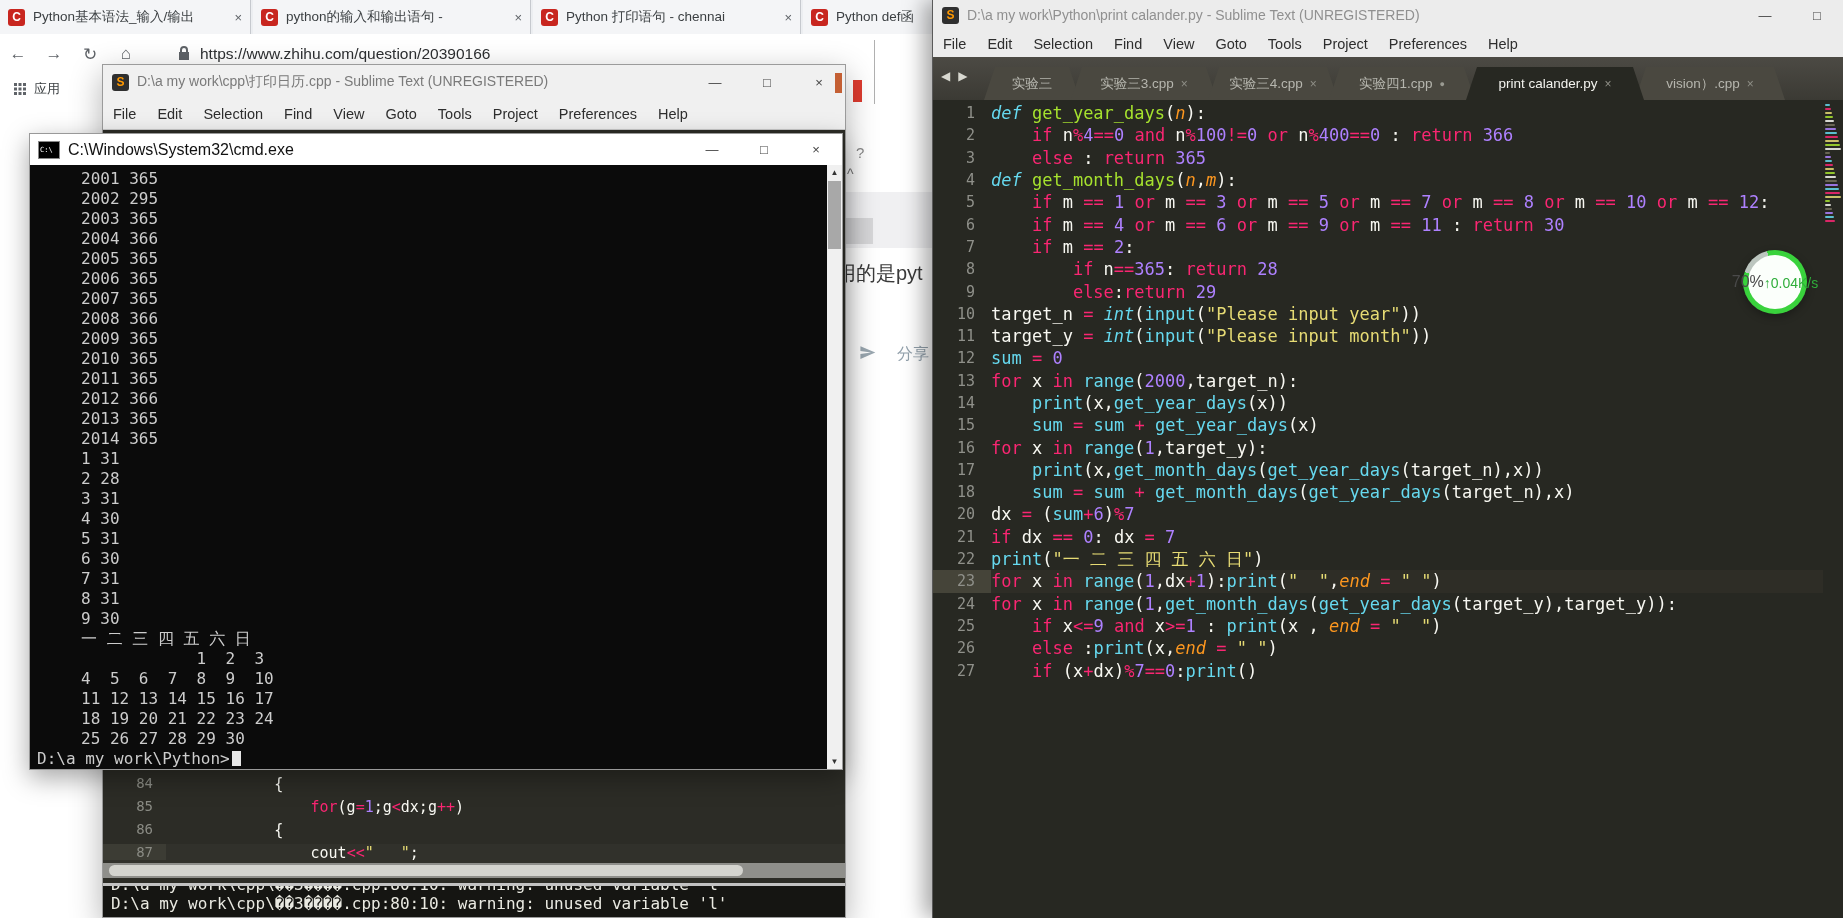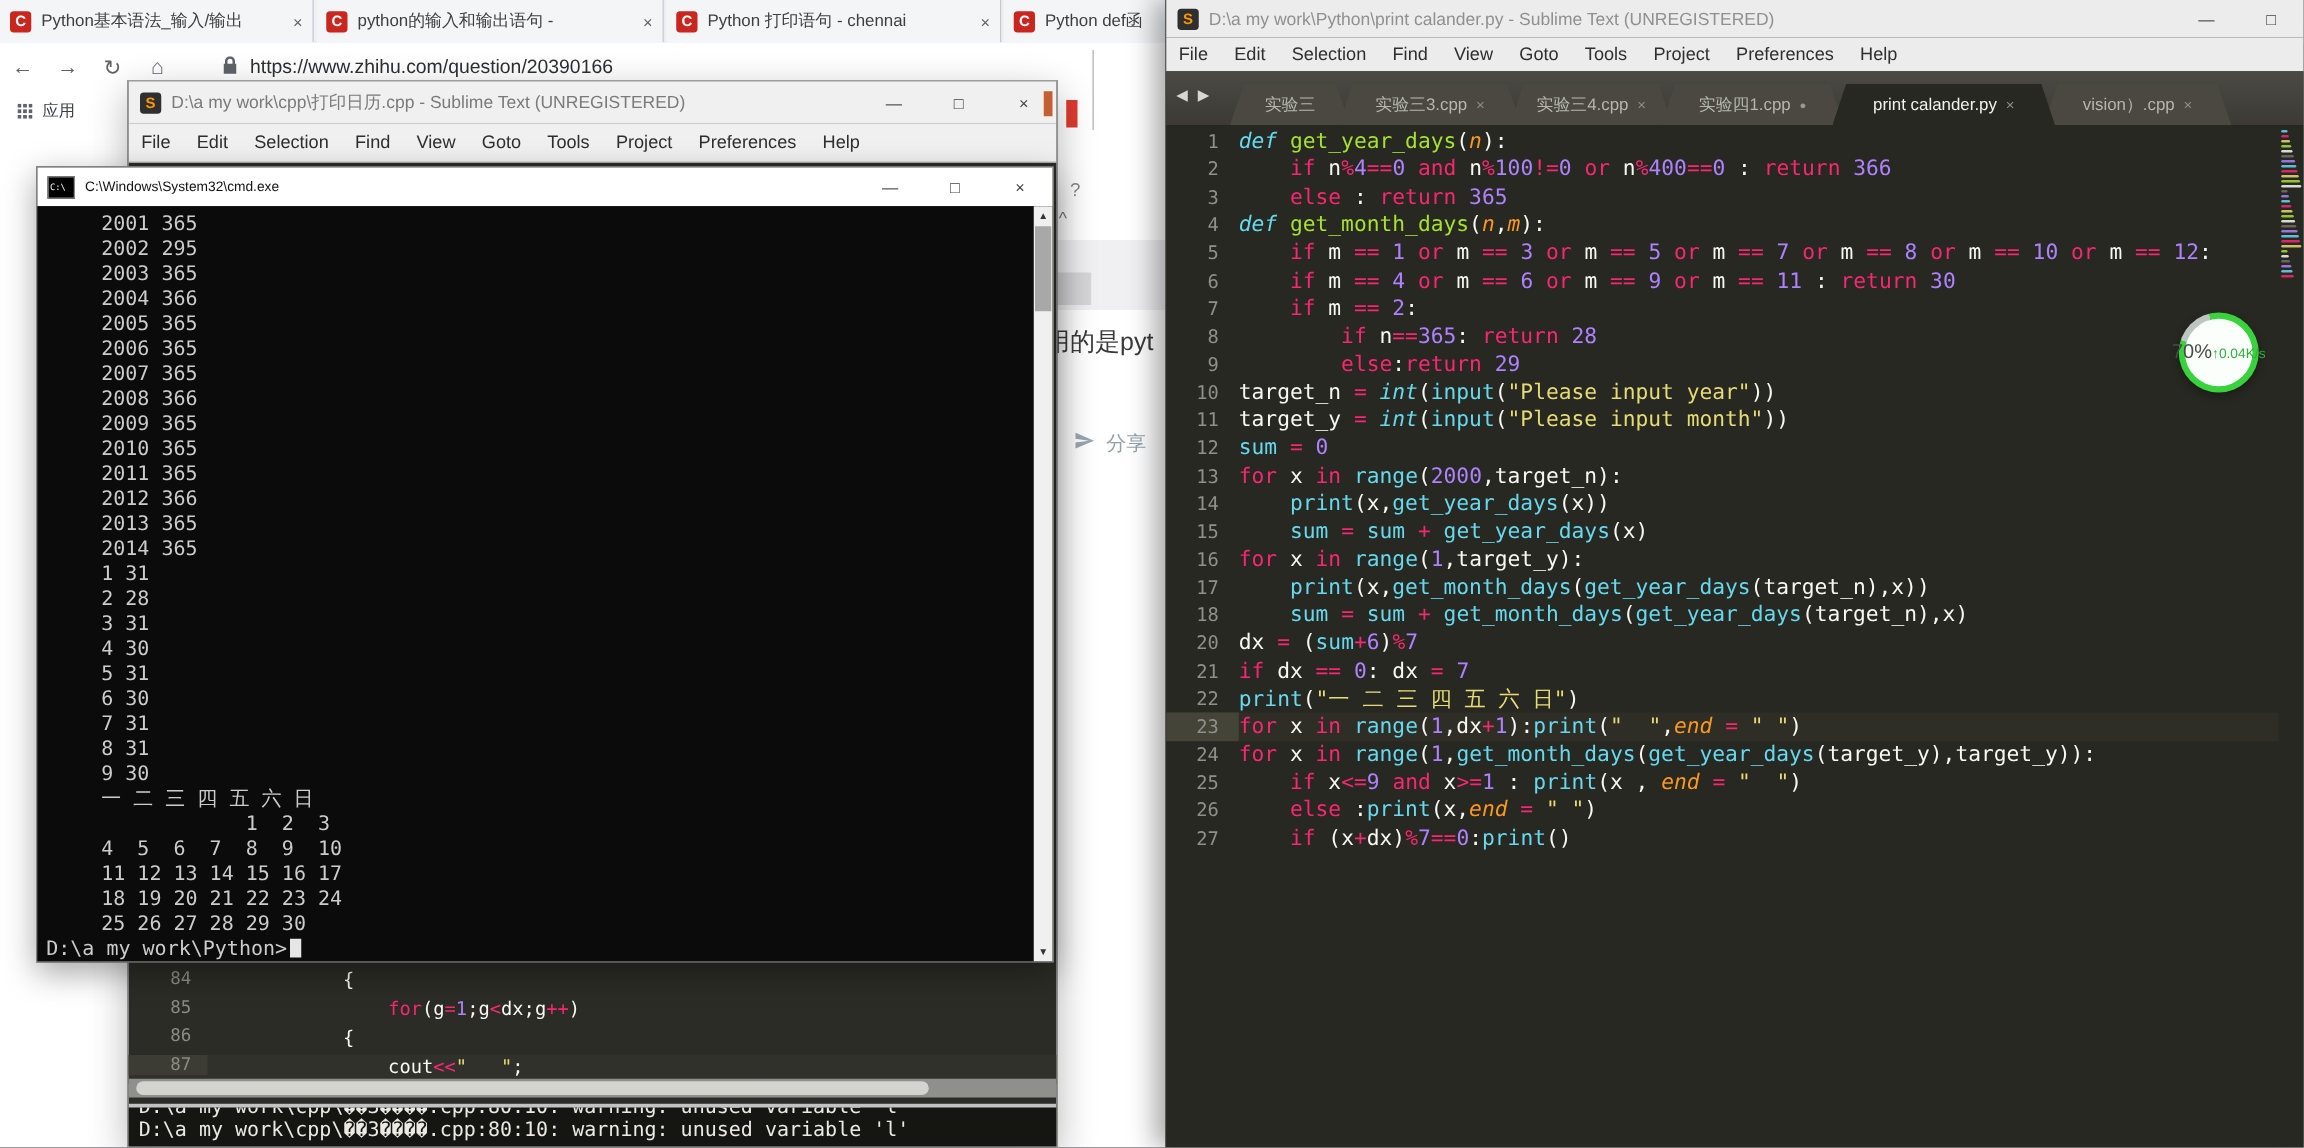--- a/index.html
+++ b/index.html
@@ -23,21 +23,21 @@
   .bmlabel{font-size:13px;color:#3c4043;margin-left:8px;}
   .page{position:absolute;top:104px;left:0;width:932px;bottom:0;background:#fff;}
   .white-box{position:absolute;left:845px;top:40px;width:29px;height:78px;background:#fff;
              border-right:1px solid #b0b0b0;border-bottom:2px solid #777;}
   .red-sliver{position:absolute;left:853px;top:80px;width:9px;height:22px;background:#dd3b2f;}
   .pg-q{position:absolute;left:856px;top:40px;font-size:15px;color:#8a8a8a;}
   .pg-caret{position:absolute;left:847px;top:62px;font-size:14px;color:#777;}
   .pg-band{position:absolute;left:843px;top:88px;width:89px;height:56px;background:#f0f0f2;}
   .pg-rect{position:absolute;left:843px;top:114px;width:30px;height:26px;background:#d6d6d8;}
   .pg-snippet{position:absolute;left:836px;top:156px;font-size:20px;color:#3a3a3a;white-space:nowrap;}
-  .pg-share{position:absolute;left:858px;top:240px;display:flex;align-items:center;gap:8px;
+  .pg-share{position:absolute;left:858px;top:240px;display:flex;align-items:center;gap:20px;
             font-size:16px;color:#93a1ac;}
 
   
   .win{position:absolute;box-sizing:border-box;}
   .stitle{height:34px;background:#f0f0f0;display:flex;align-items:center;position:relative;}
   .sicon{width:17px;height:17px;margin:0 8px 0 9px;border-radius:3px;background:#2f2f2f;color:#ff9800;
          font-weight:bold;font-size:12px;display:flex;align-items:center;justify-content:center;flex:none;}
   .stit{font-size:14px;color:#7a7a7a;white-space:nowrap;overflow:hidden;}
   .wbtns{position:absolute;right:0;top:0;height:100%;display:flex;}
   .wbtn{width:52px;display:flex;align-items:center;justify-content:center;font-size:13px;color:#444;}
@@ -62,21 +62,21 @@
   .bline{font:16px/19px "DejaVu Sans Mono",monospace;color:#eaeae2;white-space:pre;}
   .bline.clip{margin-top:-11px;}
   .bscroll{position:absolute;right:3px;top:8px;width:7px;height:20px;background:#c45f33;}
 
   
   .cmdwin{left:29px;top:133px;width:814px;height:637px;z-index:3;background:#0b0b0b;
           border:1px solid #999;box-shadow:0 8px 24px rgba(0,0,0,.35);}
   .ctitle{height:31px;background:#fff;display:flex;align-items:center;position:relative;}
   .cicon{width:19px;height:16px;margin:0 8px;background:#000;border:1px solid #888;color:#fff;
          font:7px "DejaVu Sans Mono",monospace;display:flex;align-items:center;padding-left:1px;flex:none;}
-  .ctit2{font-size:11px;color:#111;}
+  .ctit2{font-size:16px;color:#111;}
   .cbody{position:absolute;left:0;right:0;top:31px;bottom:0;background:#0b0b0b;}
   #cmd-lines{position:absolute;left:7px;top:4px;margin-left:44px;}
   .cmdline{font:16px/20px "DejaVu Sans Mono",monospace;color:#ccc;white-space:pre;}
   .promptline{position:absolute;left:7px;top:584px;font:16px/20px "DejaVu Sans Mono",monospace;color:#ccc;white-space:pre;}
   .cursor{display:inline-block;width:9px;height:15px;background:#e6e6e6;vertical-align:-2px;margin-left:2px;}
   .vscroll{position:absolute;right:0;top:0;bottom:0;width:15px;background:#f0f0f0;}
   .varrow{position:absolute;left:0;width:15px;height:15px;font-size:8px;color:#333;text-align:center;line-height:15px;}
   .varrow.up{top:0;} .varrow.down{bottom:0;}
   .vthumb{position:absolute;top:16px;left:1px;width:13px;height:68px;background:#a8a8a8;}
 
@@ -110,21 +110,21 @@
   .tk-f{color:#a6e22e;} .tk-p{color:#fd971f;font-style:italic;} .tk-n{color:#ae81ff;}
   .tk-s{color:#e6db74;} .tk-b{color:#66d9ef;} .tk-c{color:#75715e;}
   .minimap{position:absolute;right:2px;top:4px;width:16px;}
   .mmrow{height:2px;margin-bottom:2px;border-radius:1px;opacity:.85;}
   .badge{position:absolute;left:810px;top:250px;width:64px;height:64px;border-radius:50%;
          background:conic-gradient(#39d23c 0 80%,#bcc6bf 80% 96%,#39d23c 96% 100%);
          box-shadow:0 3px 8px rgba(0,0,0,.3);}
   .badge-inner{position:absolute;inset:5px;border-radius:50%;background:#fbfffb;display:flex;
                flex-direction:row;align-items:center;justify-content:center;}
   .bpct{font-size:16px;color:#4a4a4a;}
-  .bspd{font-size:11px;color:#2fae3a;margin-top:1px;}
+  .bspd{font-size:14px;color:#2fae3a;margin-top:1px;}
 </style>
 </head>
 <body>
 
 <div class="screen">
 
   <div class="browser">
     <div class="tabbar" id="chrome-tabs">
         <div class="ctab" style="left: 0px; width: 251px;">
           <span class="cfav">C</span>

